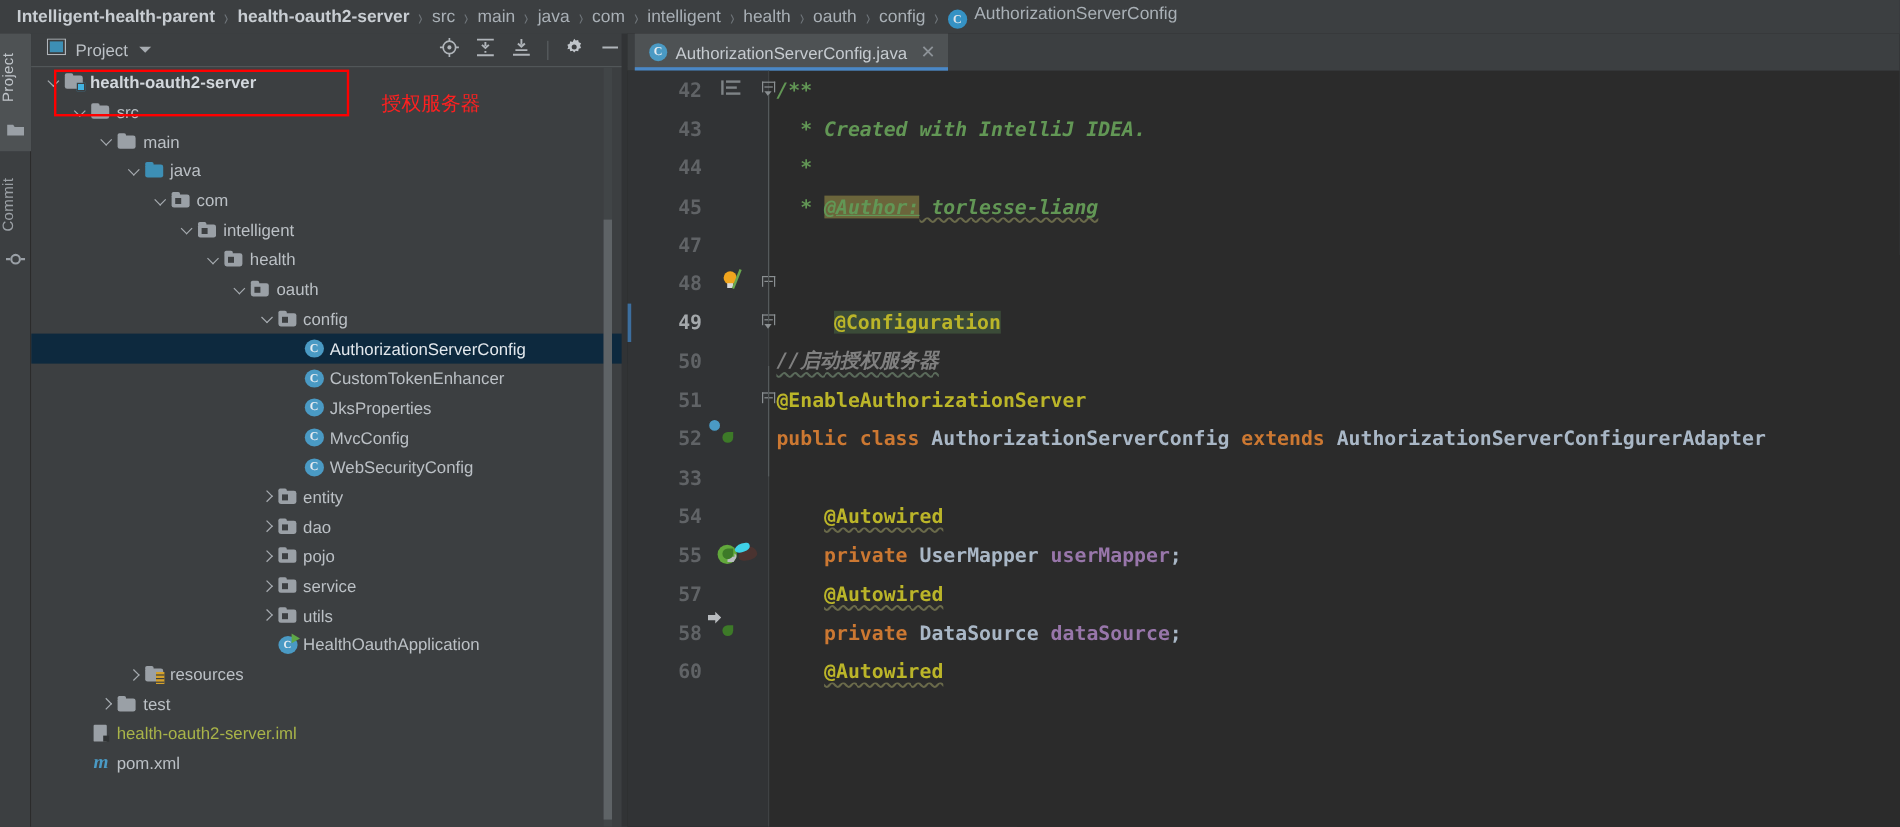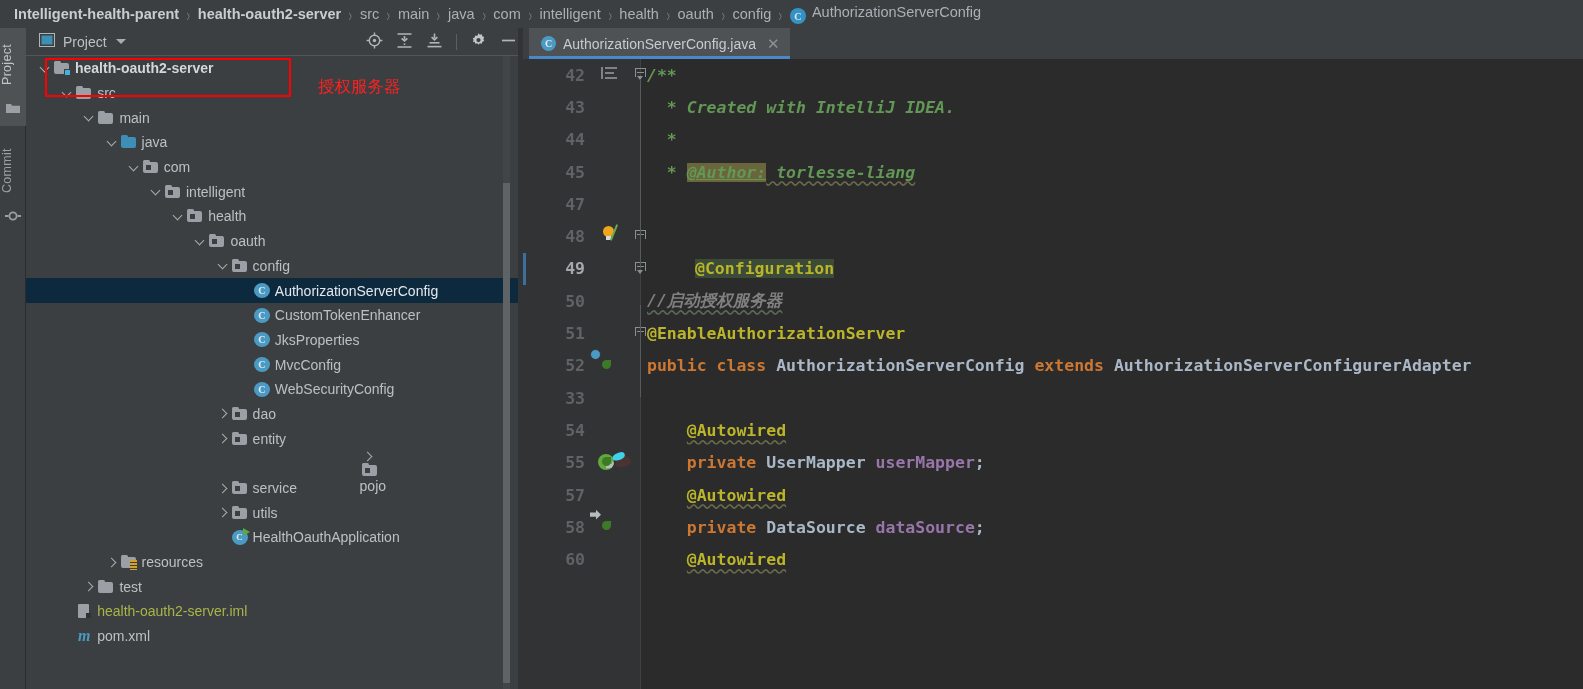--- a/index.html
+++ b/index.html
@@ -495,30 +495,30 @@
         <div class="tree-row" style="padding-left: 213.8px;">
           <span class="arrow none"></span>
           <span class="ic cls">C</span>
           <span class="lbl">WebSecurityConfig</span>
         </div>
         <div class="tree-row" style="padding-left: 191.6px;">
           <span class="arrow right"></span>
           <span class="ic folder">
             <span class="badge-pkg"></span>
           </span>
-          <span class="lbl">dao</span>
+          <span class="lbl">entity</span>
         </div>
         <div class="tree-row" style="padding-left: 191.6px;">
           <span class="arrow right"></span>
           <span class="ic folder">
             <span class="badge-pkg"></span>
           </span>
-          <span class="lbl">entity</span>
-        </div>
-        <div class="tree-row" style="padding-left: 191.6px; flex-direction: column;">
+          <span class="lbl">dao</span>
+        </div>
+        <div class="tree-row" style="padding-left: 191.6px;">
           <span class="arrow right"></span>
           <span class="ic folder">
             <span class="badge-pkg"></span>
           </span>
           <span class="lbl">pojo</span>
         </div>
         <div class="tree-row" style="padding-left: 191.6px;">
           <span class="arrow right"></span>
           <span class="ic folder">
             <span class="badge-pkg"></span>

